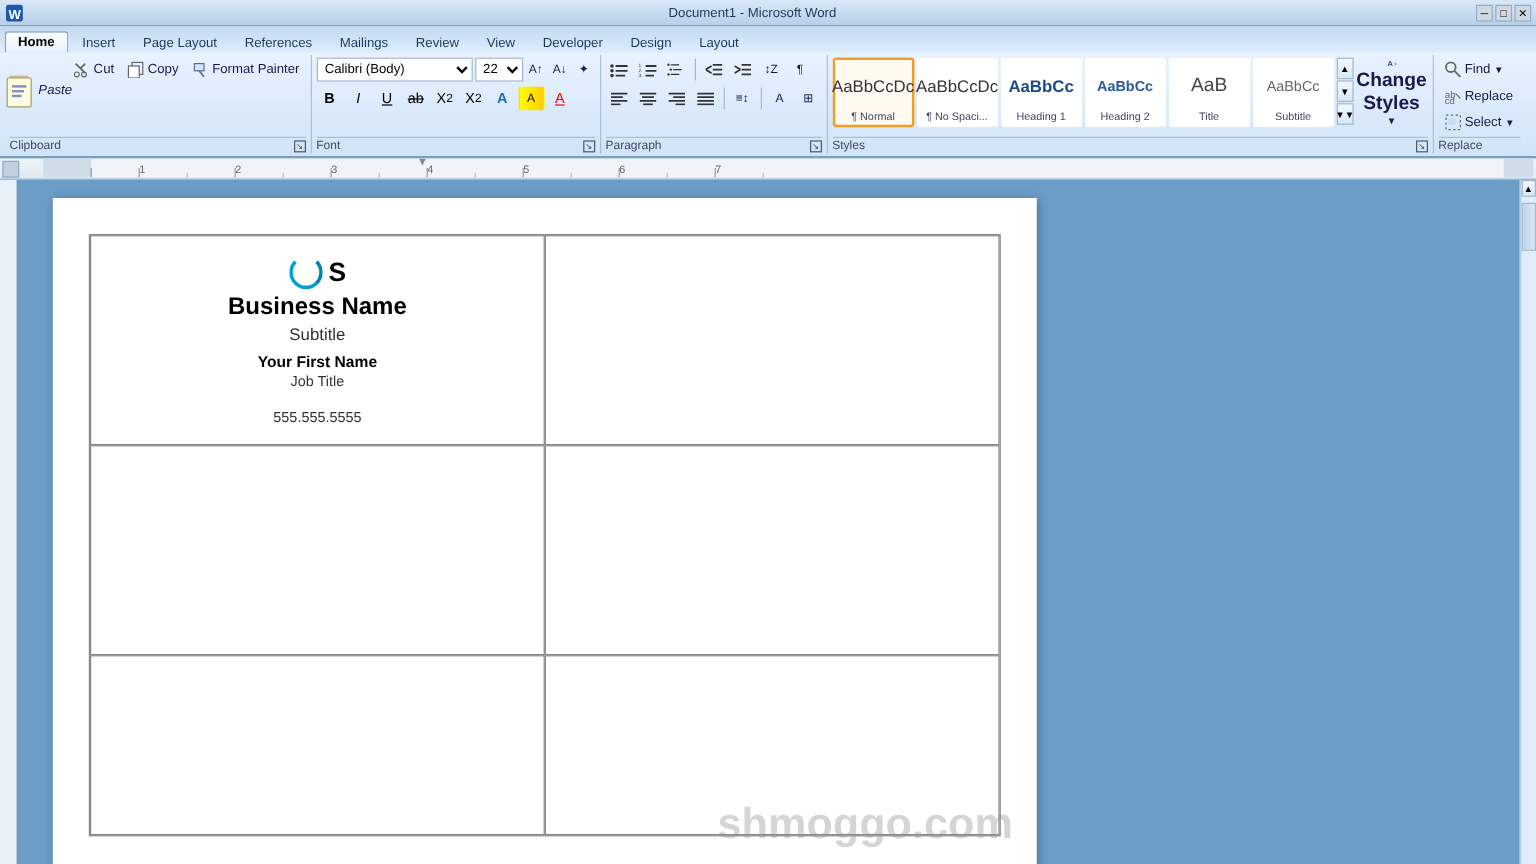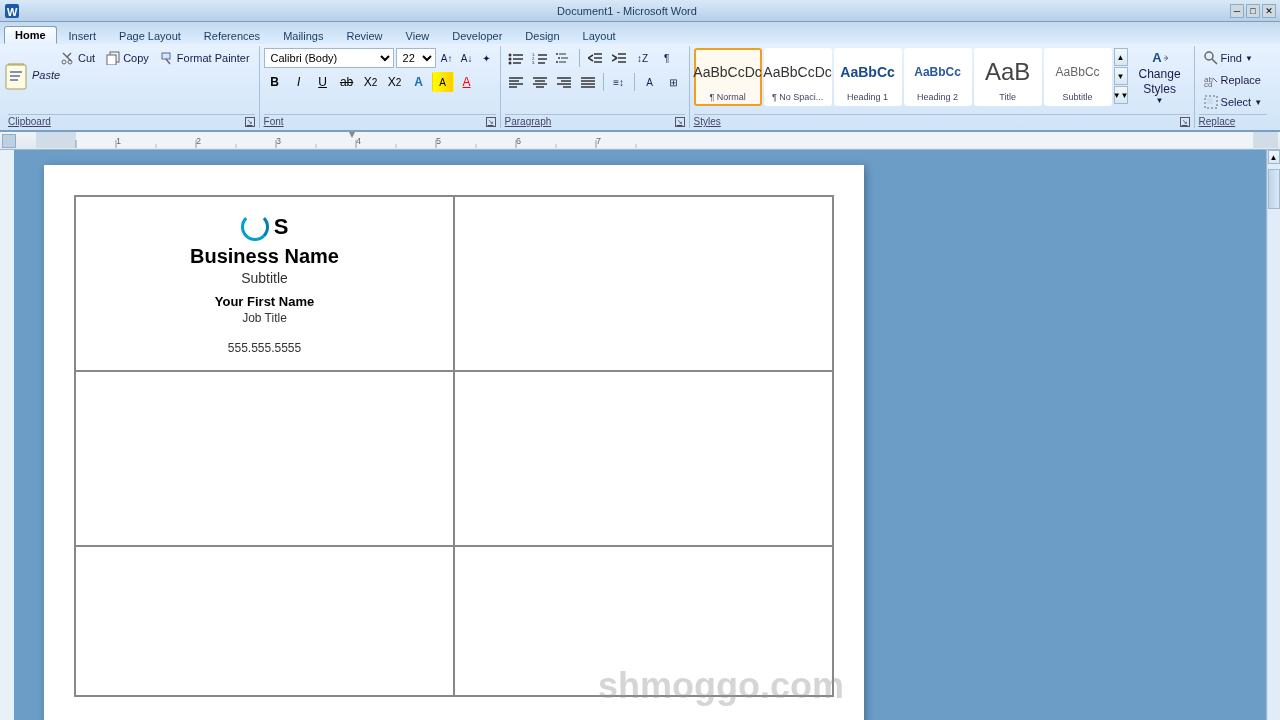--- a/index.html
+++ b/index.html
@@ -350,21 +350,21 @@
     }
 
     .ribbon-group-wrap {
       display: flex;
       flex-direction: column;
       border-right: 1px solid #a8c0d8;
       padding: 2px 4px 1px;
     }
     .ribbon-group-wrap:last-child { border-right: none; }
     .rgc { display: flex; align-items: flex-start; gap: 2px; flex: 1; }
-    .rgf { font-size: 10px; color: #446; text-align: center; border-top: 1px solid #a8c0d8; padding-top: 1px; margin-top: 2px; display: flex; align-items: center; justify-content: space-between; text-decoration: underline; }
+    .rgf { font-size: 10px; color: #446; text-align: center; border-top: 1px solid #a8c0d8; padding-top: 1px; margin-top: 2px; display: flex; align-items: center; justify-content: space-between; }
   </style>
 </head>
 <body>
 
 <div class="title-bar">
   <span class="title-bar-icon">
     <svg width="16" height="16" viewBox="0 0 16 16">
       <rect x="1" y="1" width="14" height="14" fill="#1a5aaa" rx="2"></rect>
       <text x="3" y="13" fill="white" font-size="11" font-weight="bold">W</text>
     </svg>
@@ -600,21 +600,21 @@
 
           <div class="style-item">
             <div class="style-preview">
               <span style="font-size:12px;font-weight:bold;color:#2a5a9a;">AaBbCc</span>
             </div>
             <span class="style-label">Heading 2</span>
           </div>
 
           <div class="style-item">
             <div class="style-preview">
-              <span style="font-size:24px;color:#444;">AaB</span>
+              <span style="font-size:16px;color:#444;">AaB</span>
             </div>
             <span class="style-label">Title</span>
           </div>
 
           <div class="style-item">
             <div class="style-preview">
               <span style="font-size:12px;color:#666;">AaBbCc</span>
             </div>
             <span class="style-label">Subtitle</span>
           </div>
@@ -624,21 +624,21 @@
           <div class="scroll-btn">▼</div>
           <div class="scroll-btn">▼▼</div>
         </div>
 
         <div class="change-styles-btn">
           <svg width="28" height="28" viewBox="0 0 28 28">
             <text x="2" y="20" font-size="20" font-weight="bold" fill="#1a4a8a">A</text>
             <path d="M22 10 L26 14 L22 18" fill="none" stroke="#666" stroke-width="1.5"></path>
             <path d="M20 14 L26 14" stroke="#666" stroke-width="1.5"></path>
           </svg>
-          <span style="font-size:12px;color:#1a1a4a;line-height:1.2;">Change<br>Styles</span>
+          <span style="font-size:16px;color:#1a1a4a;line-height:1.2;font-weight:bold;">Change<br>Styles</span>
           <span style="font-size:8px;">▼</span>
         </div>
       </div>
       <div class="rgf">
         <span>Styles</span>
         <div class="expand-icon">↘</div>
       </div>
     </div>
 
     <div class="ribbon-group-wrap">

